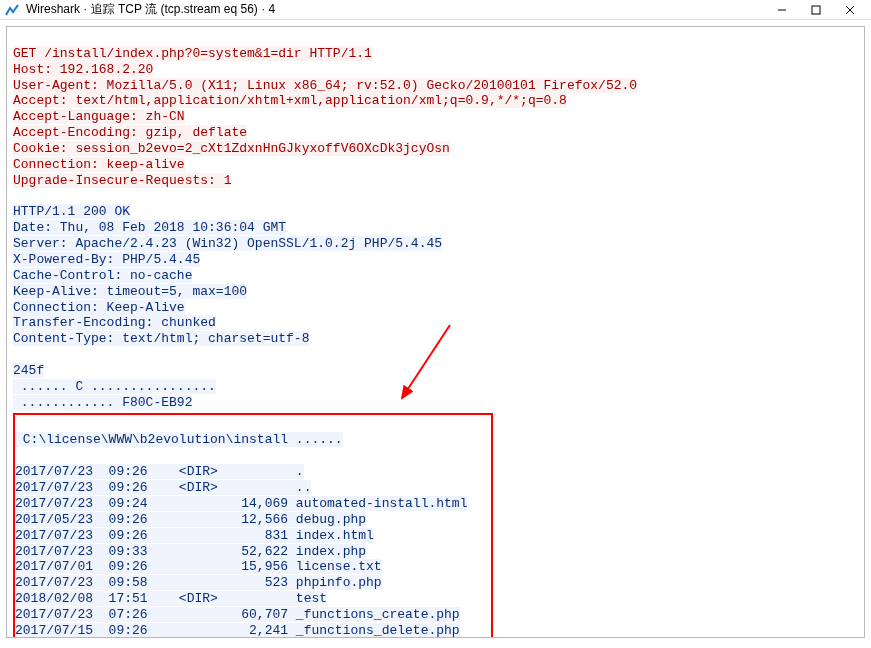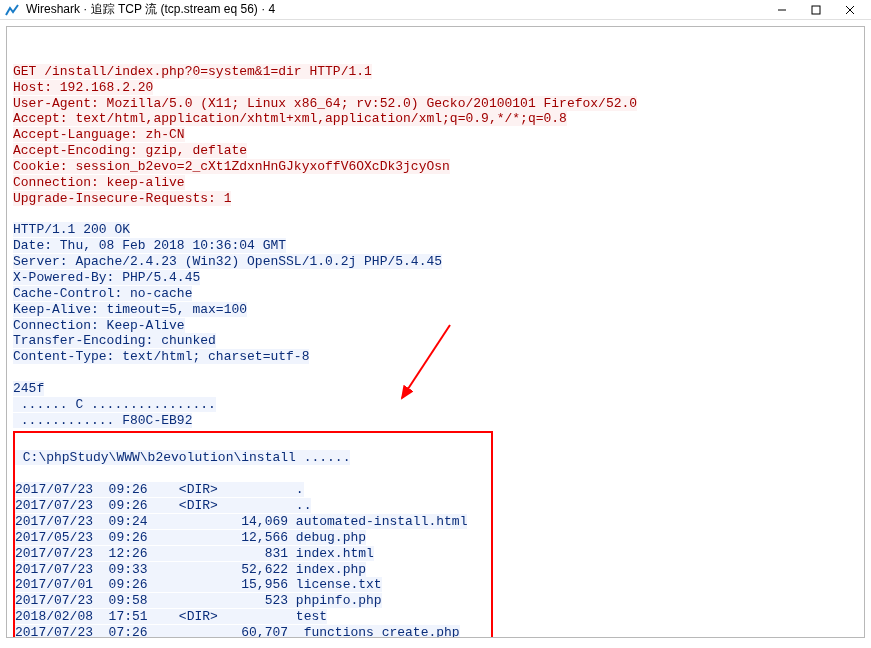--- a/index.html
+++ b/index.html
@@ -29,21 +29,21 @@
     .titlebar .win-btn {
       width: 34px; height: 22px;
       display: flex; align-items: center; justify-content: center;
       font-size: 10px;
       cursor: pointer;
     }
     .content {
       border: 1px solid #b8b8b8;
       margin: 6px;
       height: 612px;
-      padding: 21px 6px;
+      padding: 3px 6px;
       font-family: "Consolas", "Courier New", monospace;
       font-size: 13px;
       line-height: 1.22;
       overflow: hidden;
       white-space: pre;
       color: #000;
     }
     .req { color: #a00000; background: #fdf2f2; }
     .resp { color: #0a2d7a; background: #f0f4fd; }
     .highlight-box {
@@ -105,27 +105,27 @@
 <span>Cache-Control: no-cache</span>
 <span>Keep-Alive: timeout=5, max=100</span>
 <span>Connection: Keep-Alive</span>
 <span>Transfer-Encoding: chunked</span>
 <span>Content-Type: text/html; charset=utf-8</span>
 
 <span>245f</span>
 <span> ...... C ................</span>
 <span> ............ F80C-EB92</span></span>
 <div class="highlight-box"><span class="resp">
-<span> C:\phpStudy\WWW\b2evolution\install ......</span>
+<span> C:\license\WWW\b2evolution\install ......</span>
 
 <span>2017/07/23  09:26    &lt;DIR&gt;          .</span>
 <span>2017/07/23  09:26    &lt;DIR&gt;          ..</span>
 <span>2017/07/23  09:24            14,069 automated-install.html</span>
 <span>2017/05/23  09:26            12,566 debug.php</span>
-<span>2017/07/23  12:26               831 index.html</span>
+<span>2017/07/23  09:26               831 index.html</span>
 <span>2017/07/23  09:33            52,622 index.php</span>
 <span>2017/07/01  09:26            15,956 license.txt</span>
 <span>2017/07/23  09:58               523 phpinfo.php</span>
 <span>2018/02/08  17:51    &lt;DIR&gt;          test</span>
 <span>2017/07/23  07:26            60,707 _functions_create.php</span>
 <span>2017/07/15  09:26             2,241 _functions_delete.php</span>
 
 </span></div></div>
 
 <svg class="arrow" style="left:390px; top:320px;" width="80" height="90">

